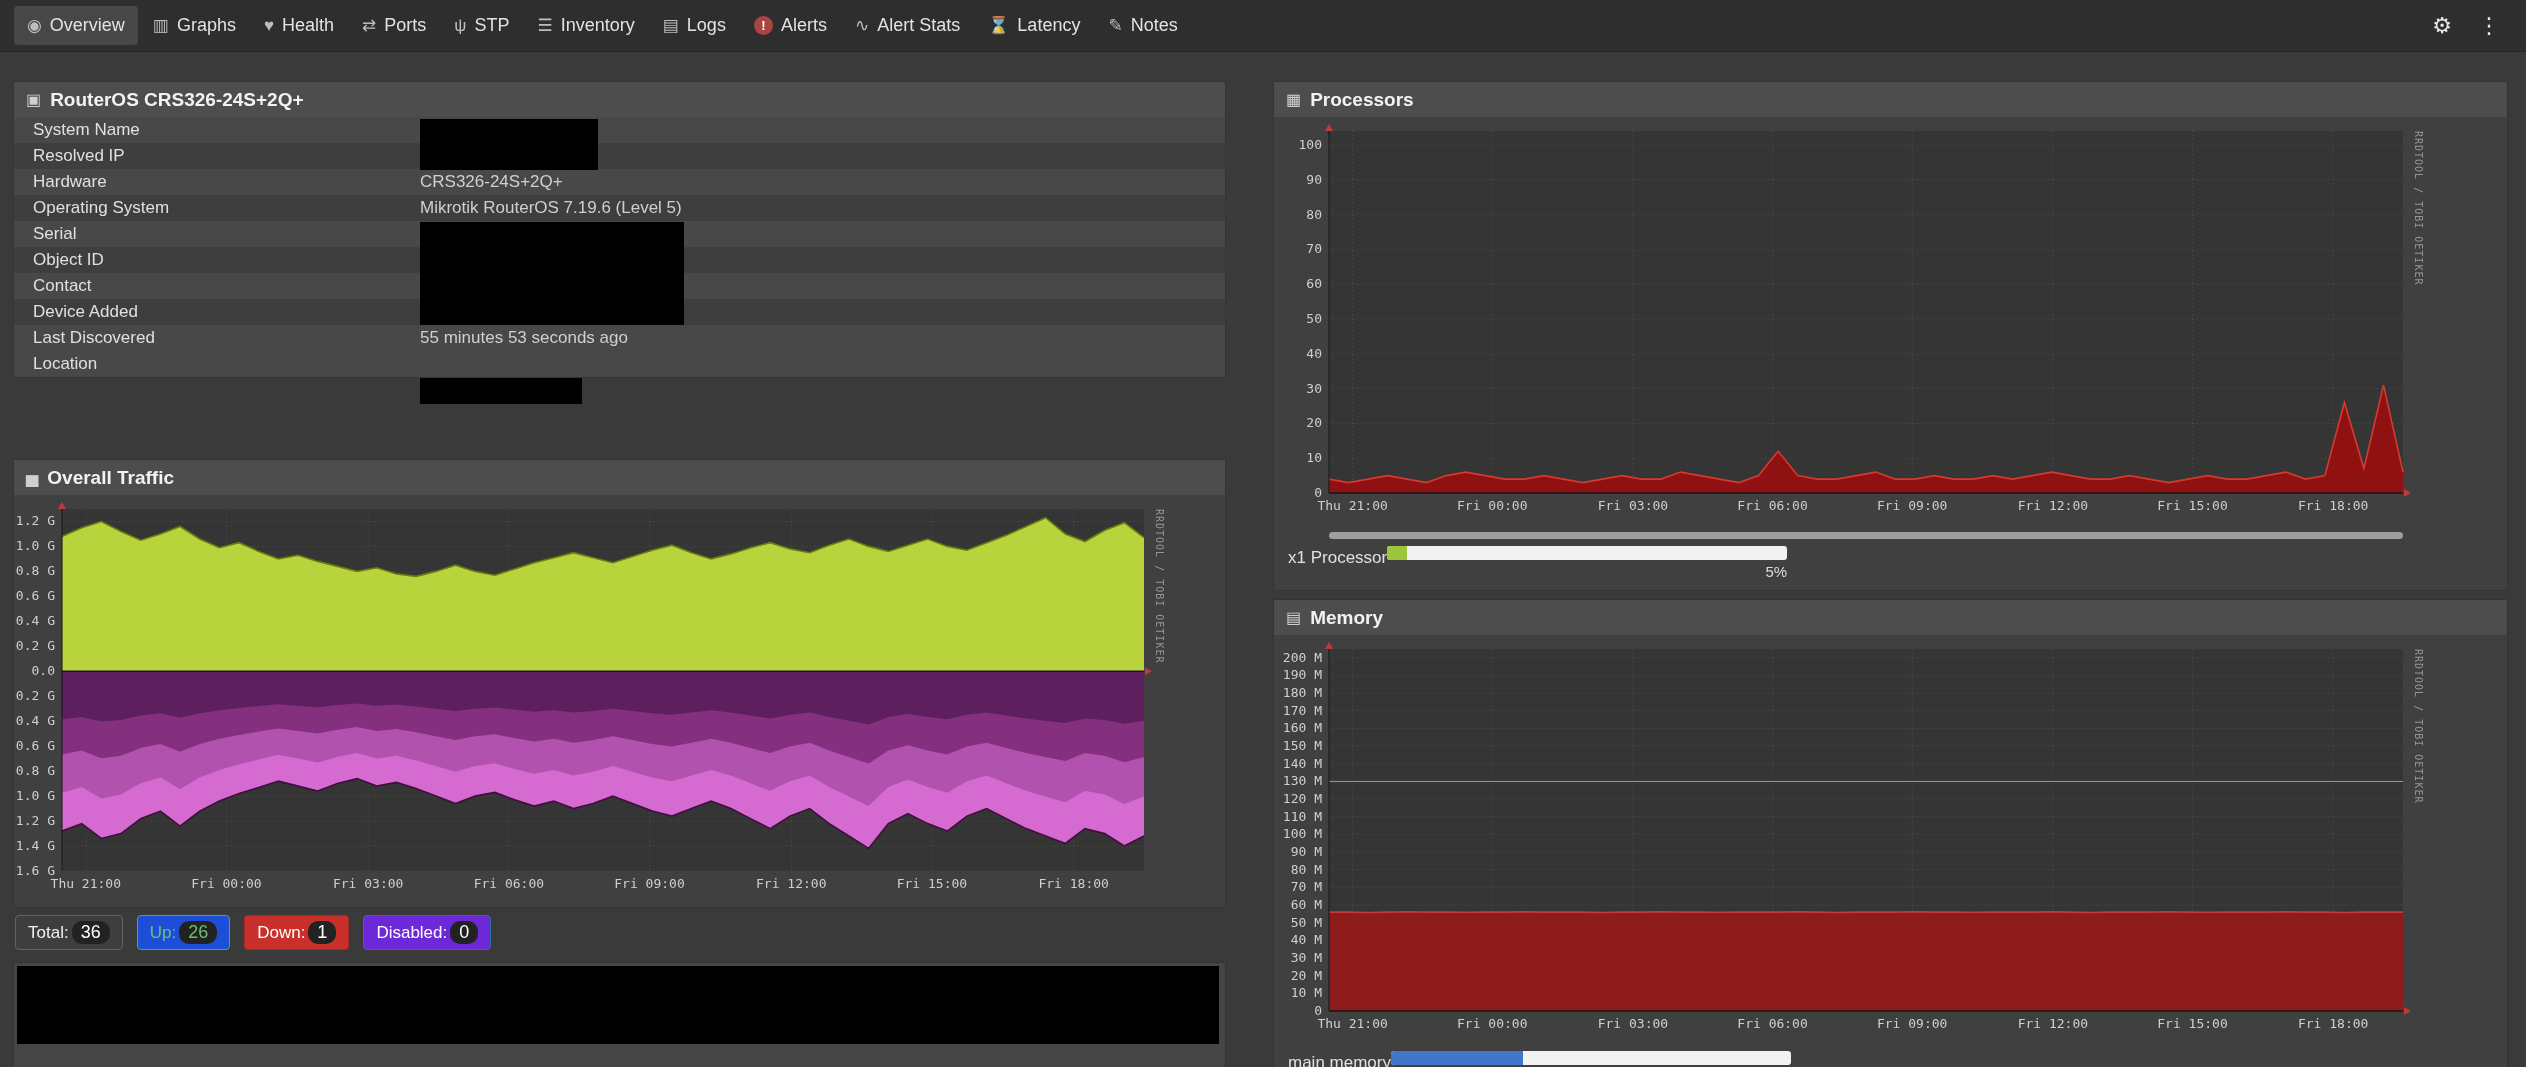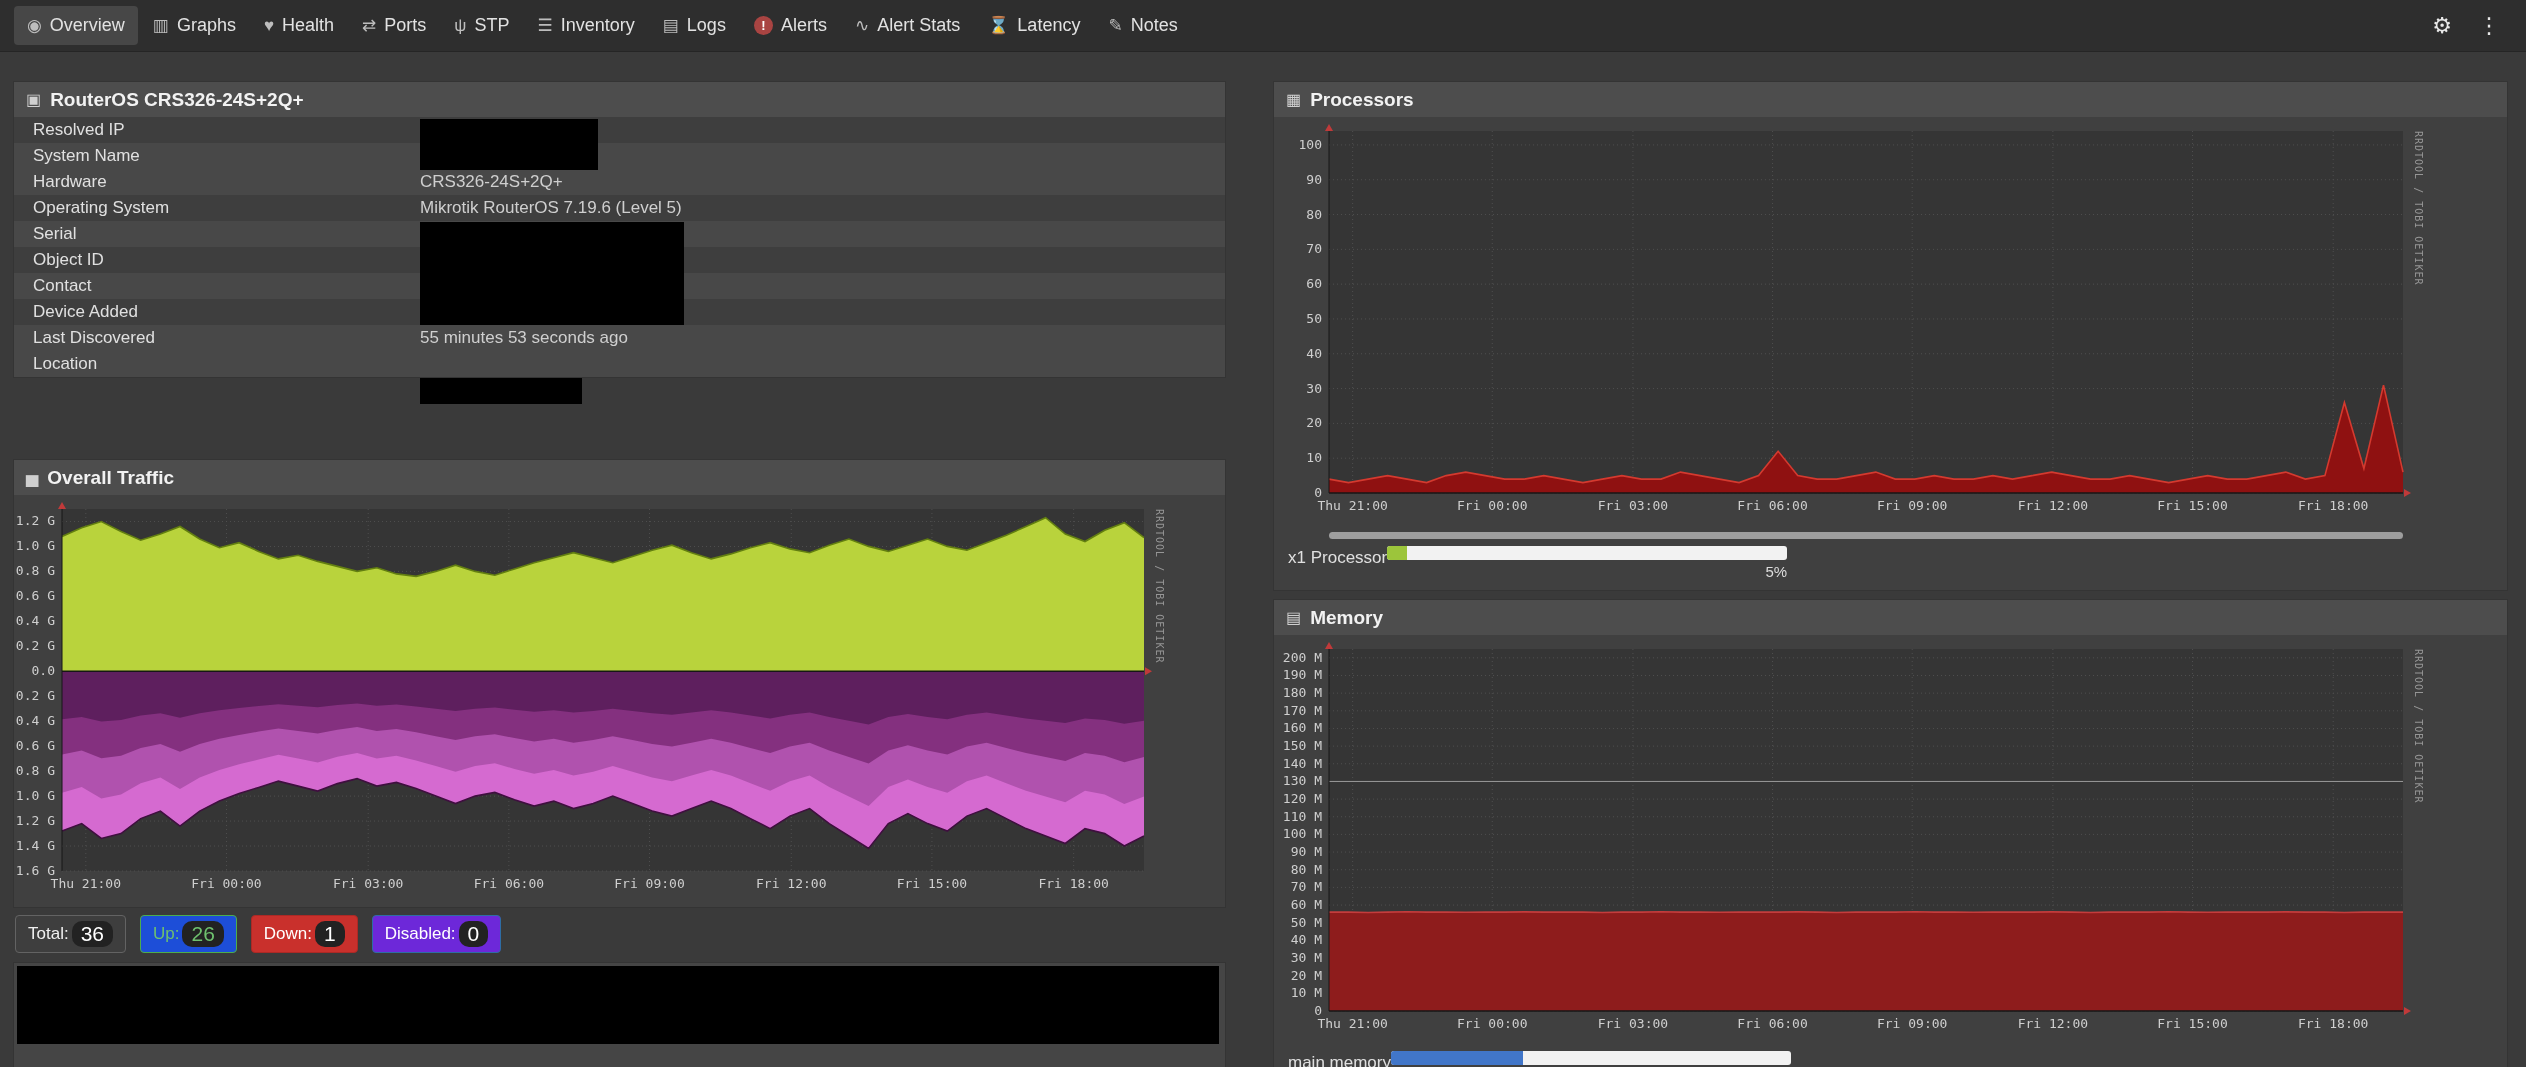--- a/index.html
+++ b/index.html
@@ -32,21 +32,21 @@
   .view-btn{margin-left:auto;display:flex;align-items:center;gap:6px;background:#337ab7;color:#fff;font-size:15px;padding:3px 11px;border-radius:3px;cursor:pointer}
   .redact{position:absolute;background:#000;z-index:3}
 
   #traffic-panel{top:378px}
   .graph-wrap{position:relative;padding:6px 0 6px 2px}
   svg.graph text{font-family:"DejaVu Sans Mono",monospace;font-size:13px;fill:#cfcfcf}
   .wm{position:absolute;writing-mode:vertical-rl;font-family:"DejaVu Sans Mono",monospace;font-size:10px;color:#969696;letter-spacing:1px;top:14px}
 
   .badges{position:absolute;top:834px;left:2px;display:flex;gap:14px;align-items:center}
   .badge{display:flex;align-items:center;gap:3px;padding:5px 12px;border-radius:4px;font-size:17px;border:1px solid transparent;cursor:pointer}
-  .badge .pill{background:#222;border-radius:10px;padding:1px 9px;font-size:21px;color:#fff}
+  .badge .pill{background:#222;border-radius:10px;padding:1px 9px;font-size:18px;color:#fff}
   .badge-total{background:#3e3e3e;border-color:#636363;color:#f0f0f0}
   .badge-up{background:#1d4ed8;border-color:#4cae4c;color:#6ec06e}
   .badge-up .pill{color:#6ec06e}
   .badge-down{background:#c9302c;border-color:#ac2925;color:#fff}
   .badge-disabled{background:#6d28d9;border-color:#2e6da4;color:#fff}
 
   .ports-panel{top:881px;height:190px;background:#454545;border:1px solid #343434}
   .big-redact{position:absolute;top:3px;left:3px;right:6px;height:78px;background:#000}
 
   #processors-panel{top:0}
@@ -118,26 +118,26 @@
   </div>
 
   <div class="col col-left">
 
     <div class="panel" id="device-panel">
       <div class="panel-header">
         <span class="panel-icon">▣</span>
         <span>RouterOS CRS326-24S+2Q+</span>
       </div>
       <div id="device-rows">
+          <div class="info-row odd">
+            <div class="info-label">System Name</div>
+            <div class="info-value"></div>
+          </div>
           <div class="info-row even">
             <div class="info-label">Resolved IP</div>
-            <div class="info-value"></div>
-          </div>
-          <div class="info-row odd">
-            <div class="info-label">System Name</div>
             <div class="info-value"></div>
           </div>
           <div class="info-row odd">
             <div class="info-label">Hardware</div>
             <div class="info-value">CRS326-24S+2Q+</div>
           </div>
           <div class="info-row even">
             <div class="info-label">Operating System</div>
             <div class="info-value">Mikrotik RouterOS 7.19.6 (Level 5)</div>
           </div>

